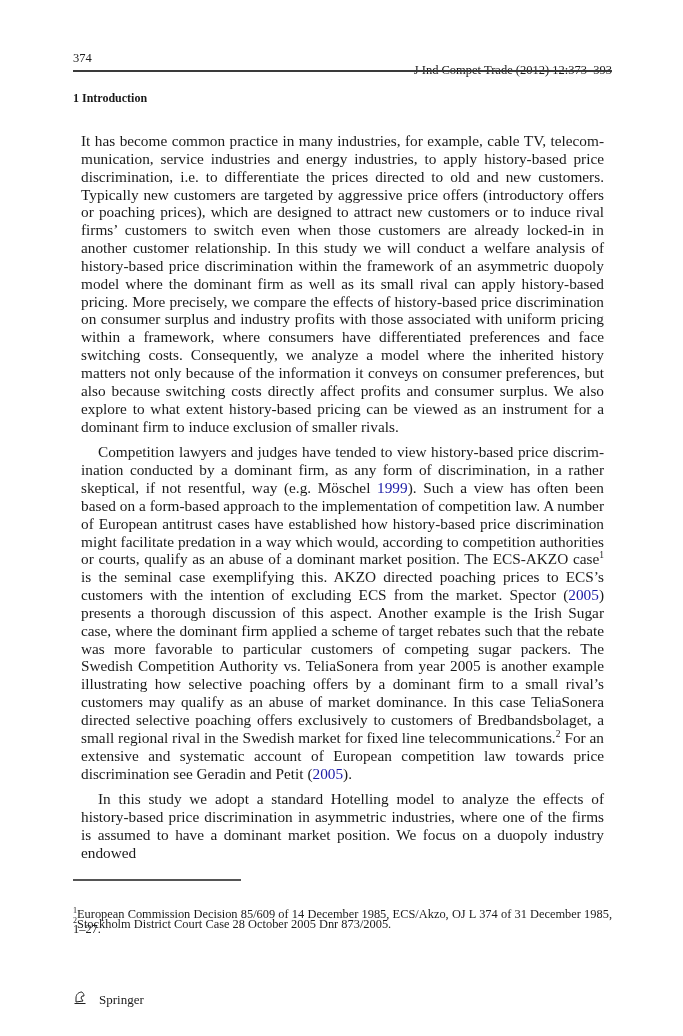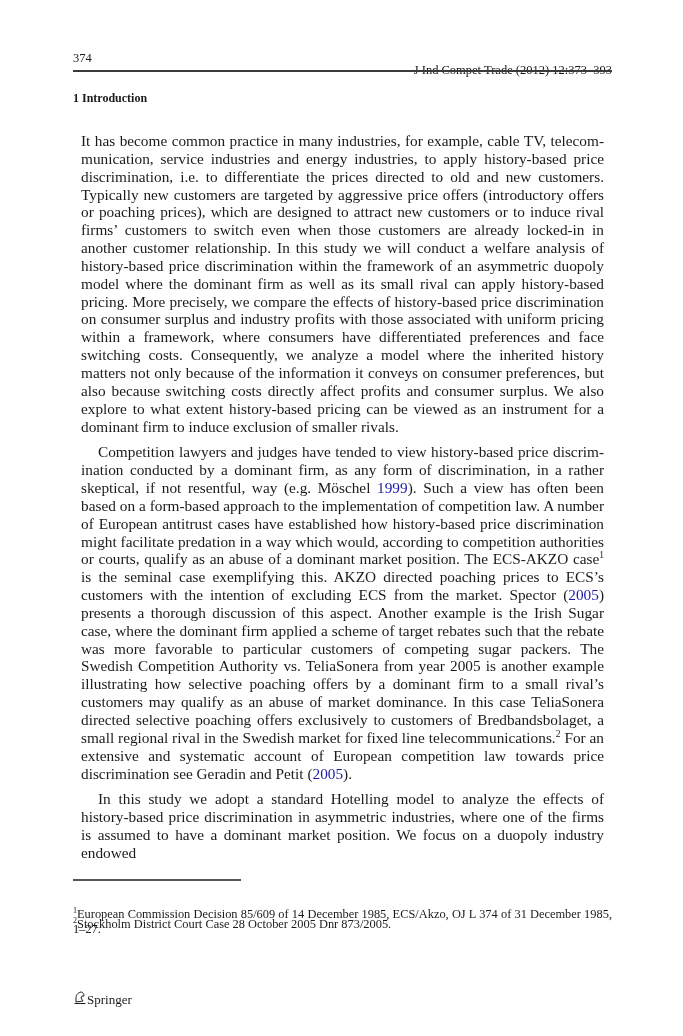--- a/index.html
+++ b/index.html
@@ -13,21 +13,21 @@
   .sec { position:absolute; top:89px; left:0; font-weight:bold; font-size:12px; line-height:18px; }
   .body { position:absolute; top:124px; left:0; width:539px; font-size:15.3px; line-height:17.85px;
           text-align:justify; hyphens:manual; }
   .body p { margin:8px; }
   .body p.indent { text-indent:17px; }
   .cite { color:#1a1aa6; }
   sup { font-size:9.5px; line-height:0; vertical-align:6px; }
   .fnrule { position:absolute; top:879px; left:0; width:168px; height:1.5px; background:#555; }
   .fn { position:absolute; left:0; width:539px; font-size:12.4px; line-height:15px; text-align:justify; }
   .fn sup { font-size:8px; vertical-align:5px; }
-  .footer { position:absolute; top:990px; left:0; font-size:13px; line-height:16px; display:flex; align-items:center; gap:0; }
+  .footer { position:absolute; top:990px; left:0; font-size:13px; line-height:16px; display:flex; align-items:center; gap:12px; }
   .footer svg { width:14px; height:15px; }
 </style>
 </head>
 <body>
 
 <div class="page">
   <div class="header">
     <span class="pn">374</span>
     <span class="jr">J Ind Compet Trade (2012) 12:373–393</span>
   </div>

